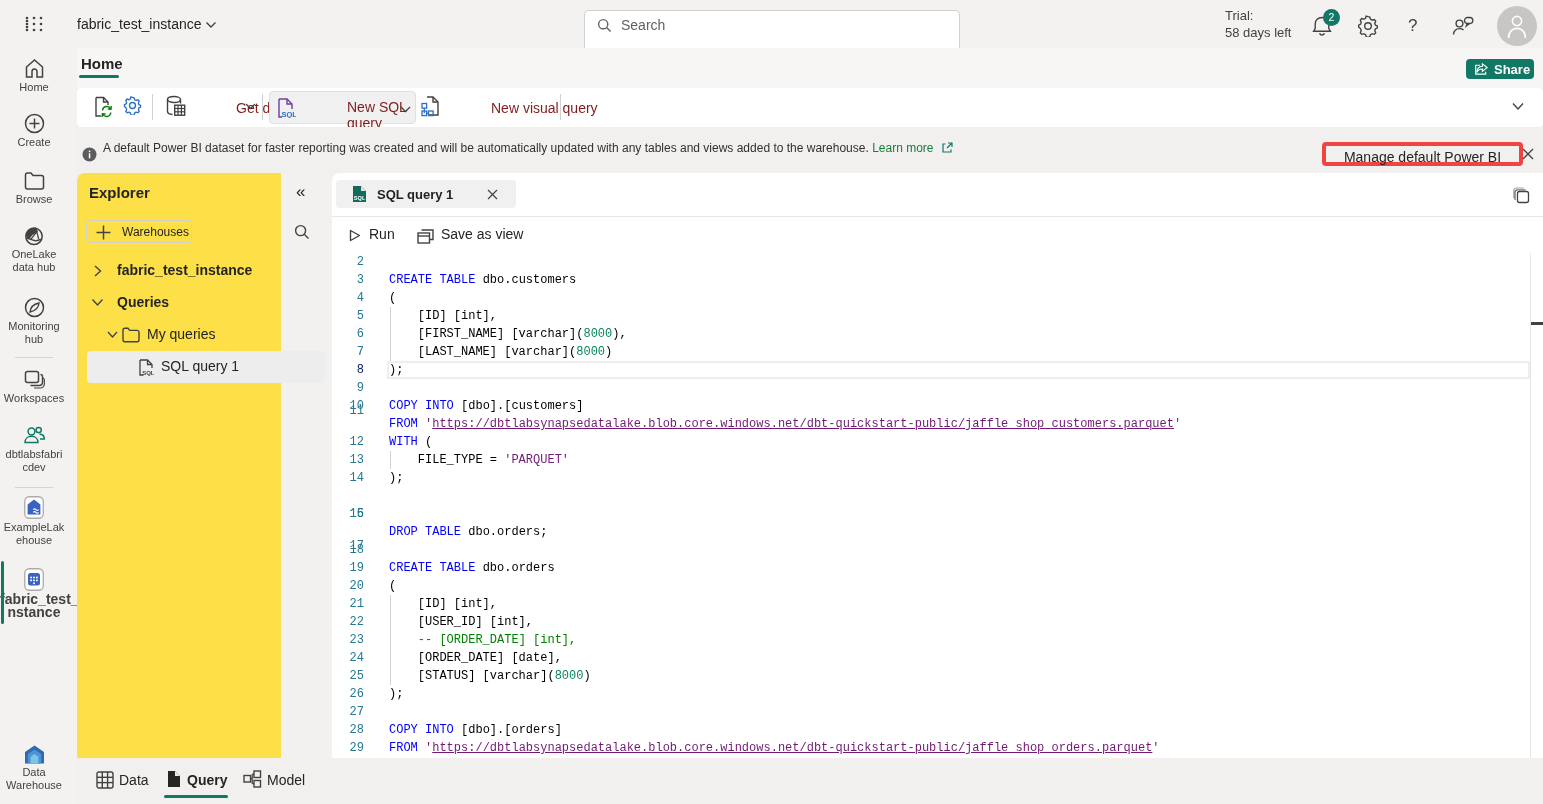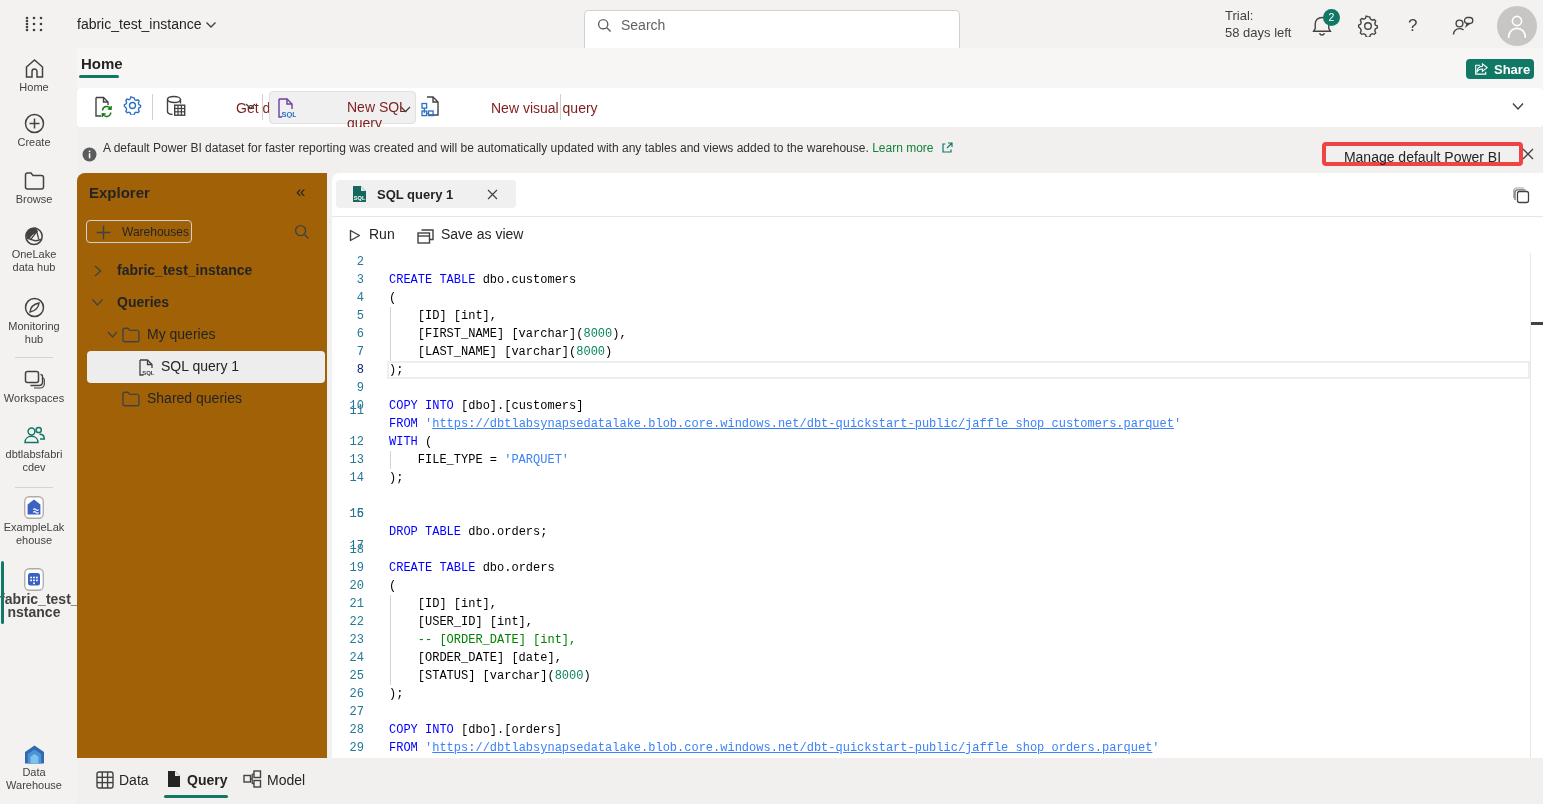--- a/index.html
+++ b/index.html
@@ -37,21 +37,21 @@
 
 
 #rail { position:absolute; left:0; top:48px; width:77px; height:756px; background:#f3f2f1; }
 .railitem { position:absolute; left:0; width:68px; text-align:center; }
 .raillabel { font-size:11px; color:#424242; line-height:13px; margin-top:2px; }
 .railicon { margin:0 auto; }
 .railsep { position:absolute; left:15px; width:38px; height:1px; background:#d6d4d2; }
 #railselbar { position:absolute; left:1px; top:561px; width:3px; height:63px; background:#117865; border-radius:2px; }
 
 
-#explorer { position:absolute; left:77px; top:173px; width:250px; height:585px; background:#a16207; border-radius:8px 0 0 0; }
+#explorer { position:absolute; left:77px; top:173px; width:204px; height:585px; background:#fde047; border-radius:8px 0 0 0; }
 #exptitle { position:absolute; left:12px; top:11px; font-size:15px; font-weight:700; }
 #whbtn { position:absolute; left:9px; top:47px; width:106px; height:23px; border:1px solid #d1d1d1; border-radius:4px; }
 #whbtn span { position:absolute; left:35px; top:4px; font-size:12px; color:#242424; }
 .trow { position:absolute; left:0; width:250px; height:32px; }
 .trowsel { position:absolute; left:10px; top:178px; width:238px; height:32px; background:#ededed; border-radius:4px; }
 .tlabel { position:absolute; font-size:14px; color:#242424; top:7px; }
 .tbold { font-weight:700; }
 
 
 #editor { position:absolute; left:332px; top:173px; width:1211px; height:585px; background:#fff; border-radius:8px 0 0 0; }
@@ -59,21 +59,21 @@
 #qtab .tabname { position:absolute; left:41px; top:7px; font-size:13px; font-weight:700; color:#242424; }
 #tabdivider { position:absolute; left:0; top:43px; width:1211px; height:1px; background:#e6e6e6; }
 #runrow { position:absolute; left:0; top:44px; width:1211px; height:36px; }
 #runrow .lbl { position:absolute; top:9px; font-size:14px; color:#242424; }
 
 
 #code { position:absolute; left:0; top:80px; width:1211px; height:505px; font-family:"Liberation Mono", monospace; font-size:12px; line-height:18px; }
 .ln { position:absolute; width:32px; text-align:right; color:#237893; }
 .cl { position:absolute; left:57px; white-space:pre; color:#000; }
 .k { color:#0000ff; }
-.s { color:#3b82f6; }
+.s { color:#701a75; }
 .n { color:#098658; }
 .c { color:#008000; }
 .lnk { text-decoration:underline; }
 #curline { position:absolute; left:55px; top:108px; width:1143px; height:18px; border:2px solid #eeeeee; }
 .iguide { position:absolute; width:1px; background:#d3d3d3; left:58px; }
 #ruler { position:absolute; left:1198px; top:0; width:1px; height:505px; background:#e7e7e7; }
 #rulermark { position:absolute; left:1199px; top:69px; width:12px; height:3px; background:#424242; }
 
 
 #bottombar { position:absolute; left:77px; top:758px; width:1466px; height:46px; background:#f1f0ef; }
@@ -361,26 +361,20 @@
     <div class="tlabel" style="left:70px">My queries</div>
   </div>
   <div class="trowsel"></div>
   <div class="trow" style="top:178px">
     <svg class="abs" style="left:61px;top:8px" width="16" height="17" viewBox="0 0 16 17">
       <path d="M2 1 L9.5 1 L14 5.5 L14 9 M2 1 L2 16 L5.5 16" fill="none" stroke="#424242" stroke-width="1.3"></path>
       <path d="M9.5 1 L9.5 5.5 L14 5.5" fill="none" stroke="#424242" stroke-width="1.3"></path>
       <text x="4.2" y="16" font-family="Liberation Sans" font-size="6" font-weight="bold" fill="#424242">SQL</text>
     </svg>
     <div class="tlabel" style="left:84px">SQL query 1</div>
-  </div>
-  <div class="trow" style="top:210px">
-    <svg class="abs" style="left:45px;top:8px" width="18" height="16" viewBox="0 0 18 16">
-        <path d="M1 3 C1 2 1.7 1.2 2.7 1.2 L6 1.2 L7.8 3.4 L15.3 3.4 C16.3 3.4 17 4.2 17 5.2 L17 13 C17 14 16.3 14.8 15.3 14.8 L2.7 14.8 C1.7 14.8 1 14 1 13 Z" fill="none" stroke="#424242" stroke-width="1.4"></path>
-      </svg>
-    <div class="tlabel" style="left:70px">Shared queries</div>
   </div>
 </div>
 
 <div id="editor">
   <div id="qtab">
     <svg class="abs" style="left:16px;top:6px" width="15" height="16" viewBox="0 0 15 16">
       <path d="M1 0 L9 0 L14 5 L14 16 L1 16 Z" fill="#15695c"></path>
       <path d="M9 0 L9 5 L14 5 Z" fill="#fff" opacity="0.85"></path>
       <text x="1.8" y="13.5" font-family="Liberation Sans" font-size="5.6" font-weight="bold" fill="#fff">SQL</text>
     </svg>

